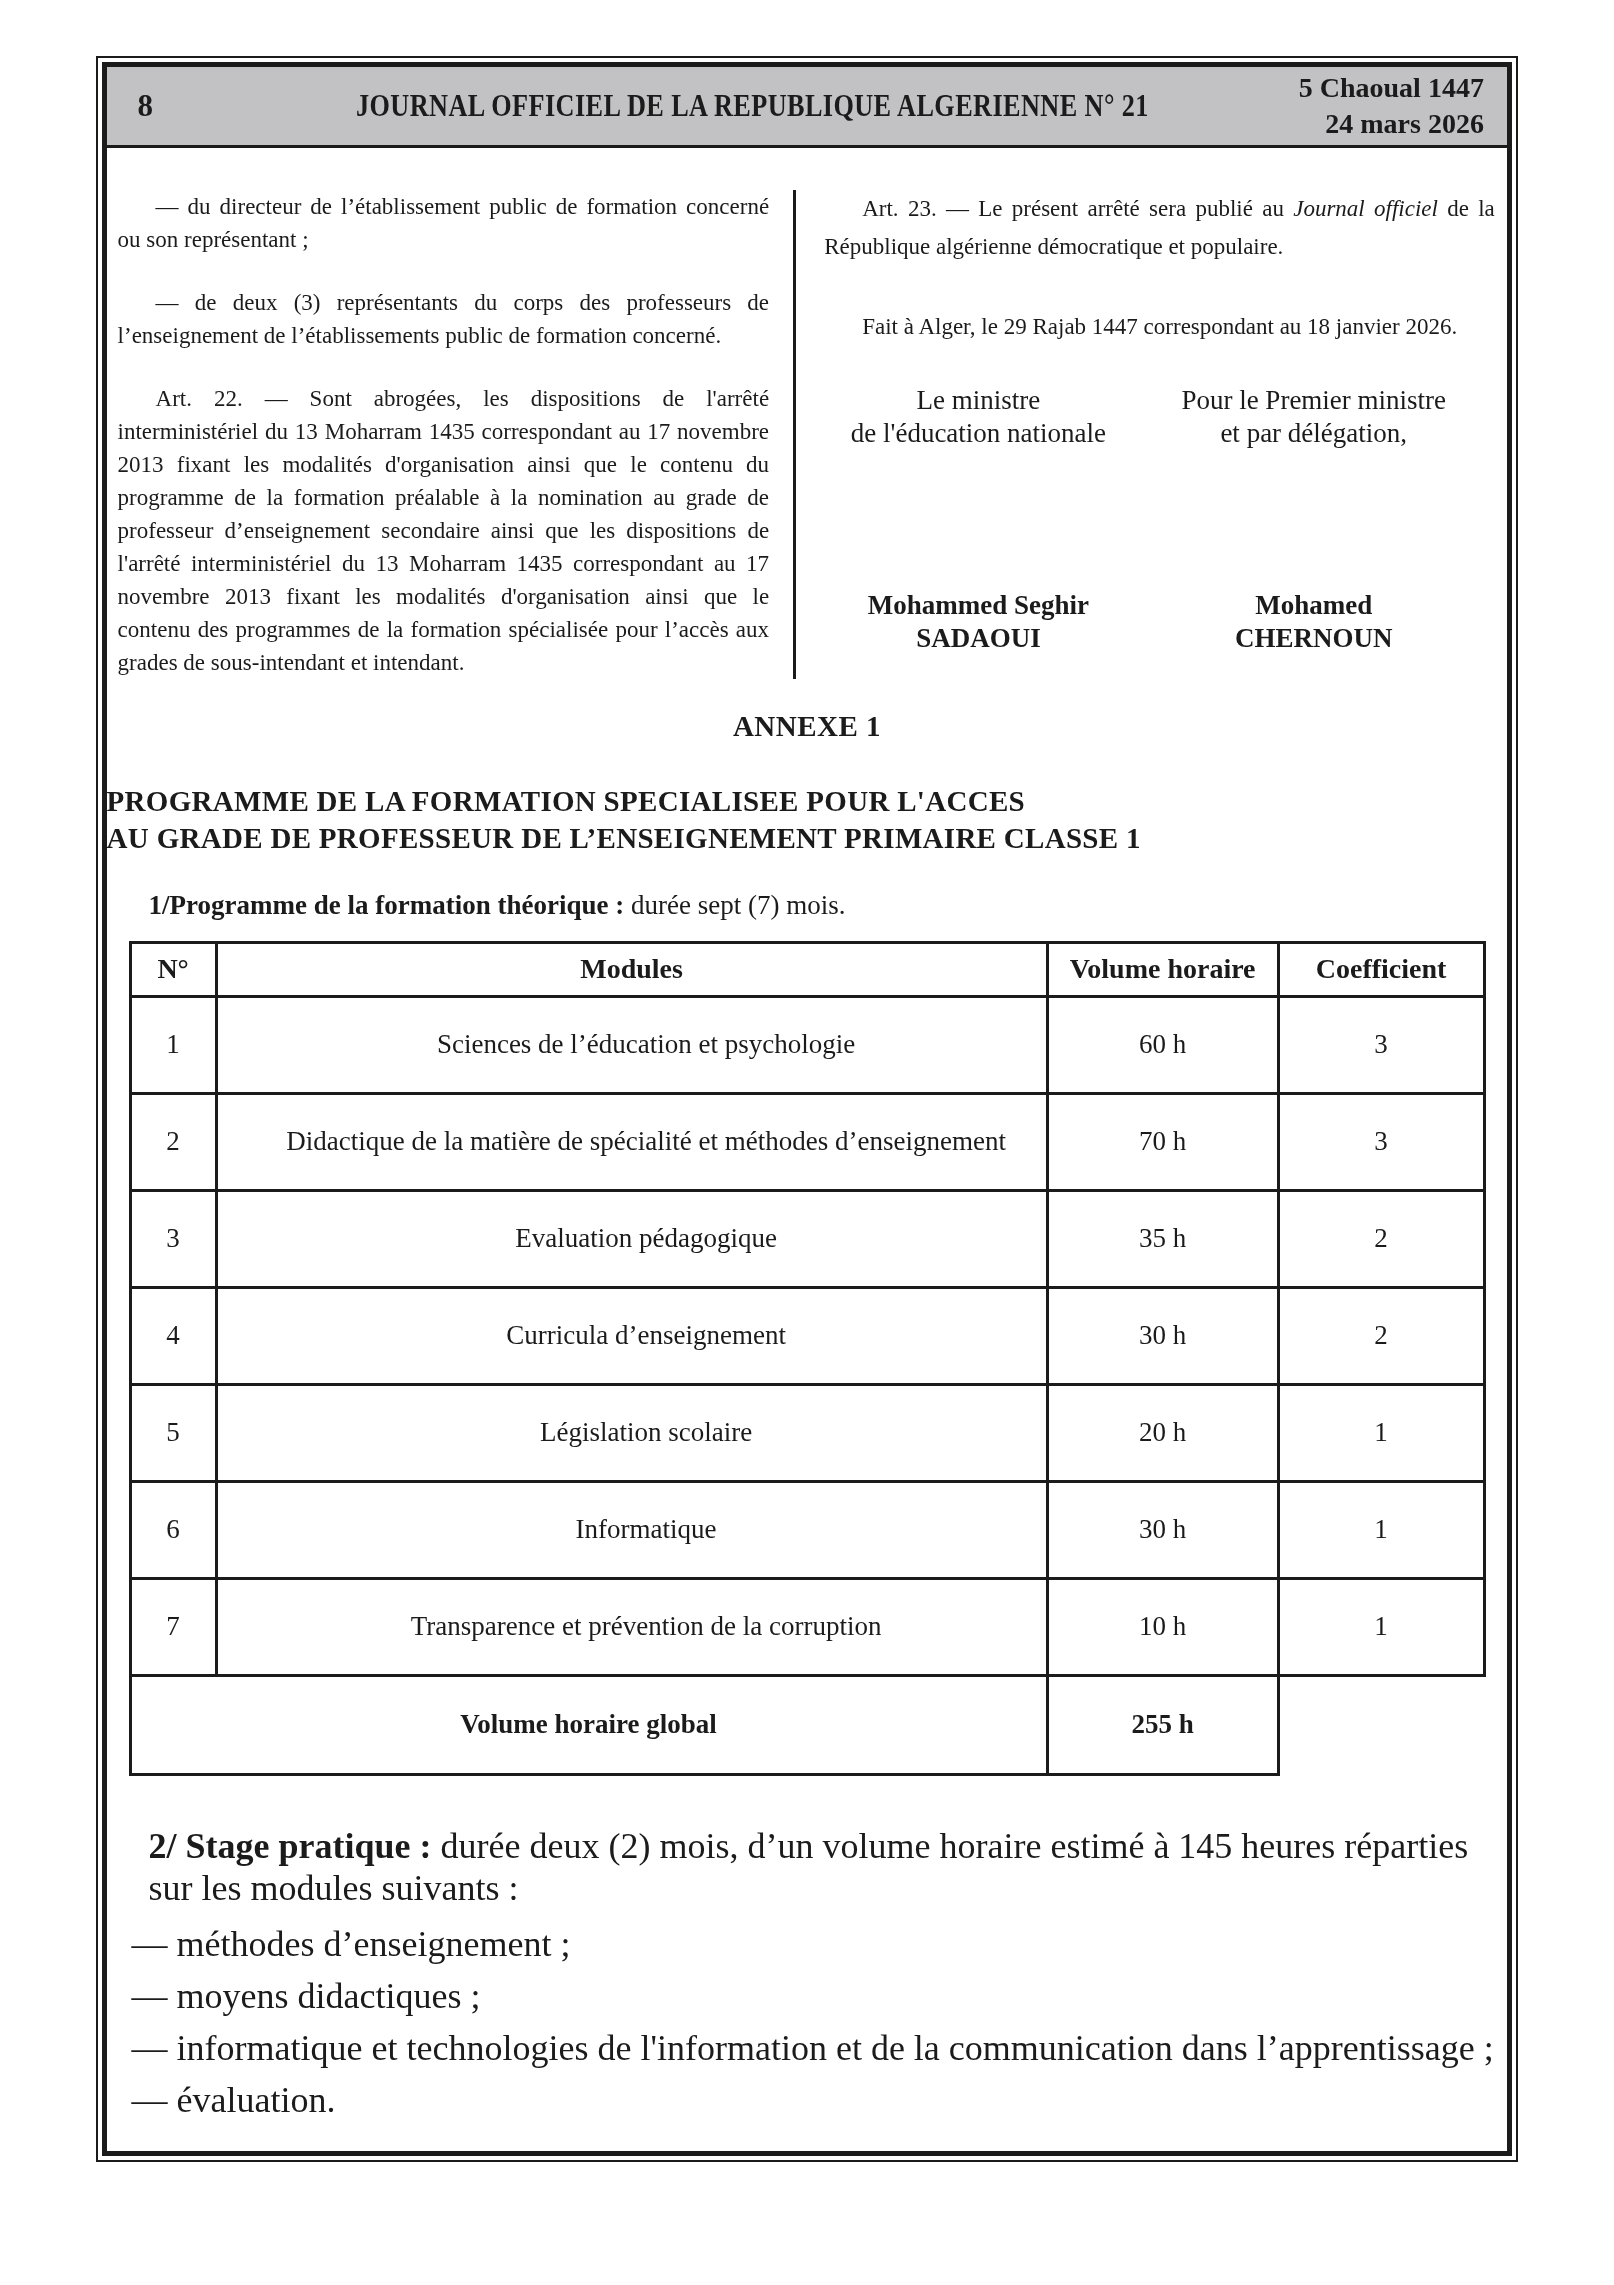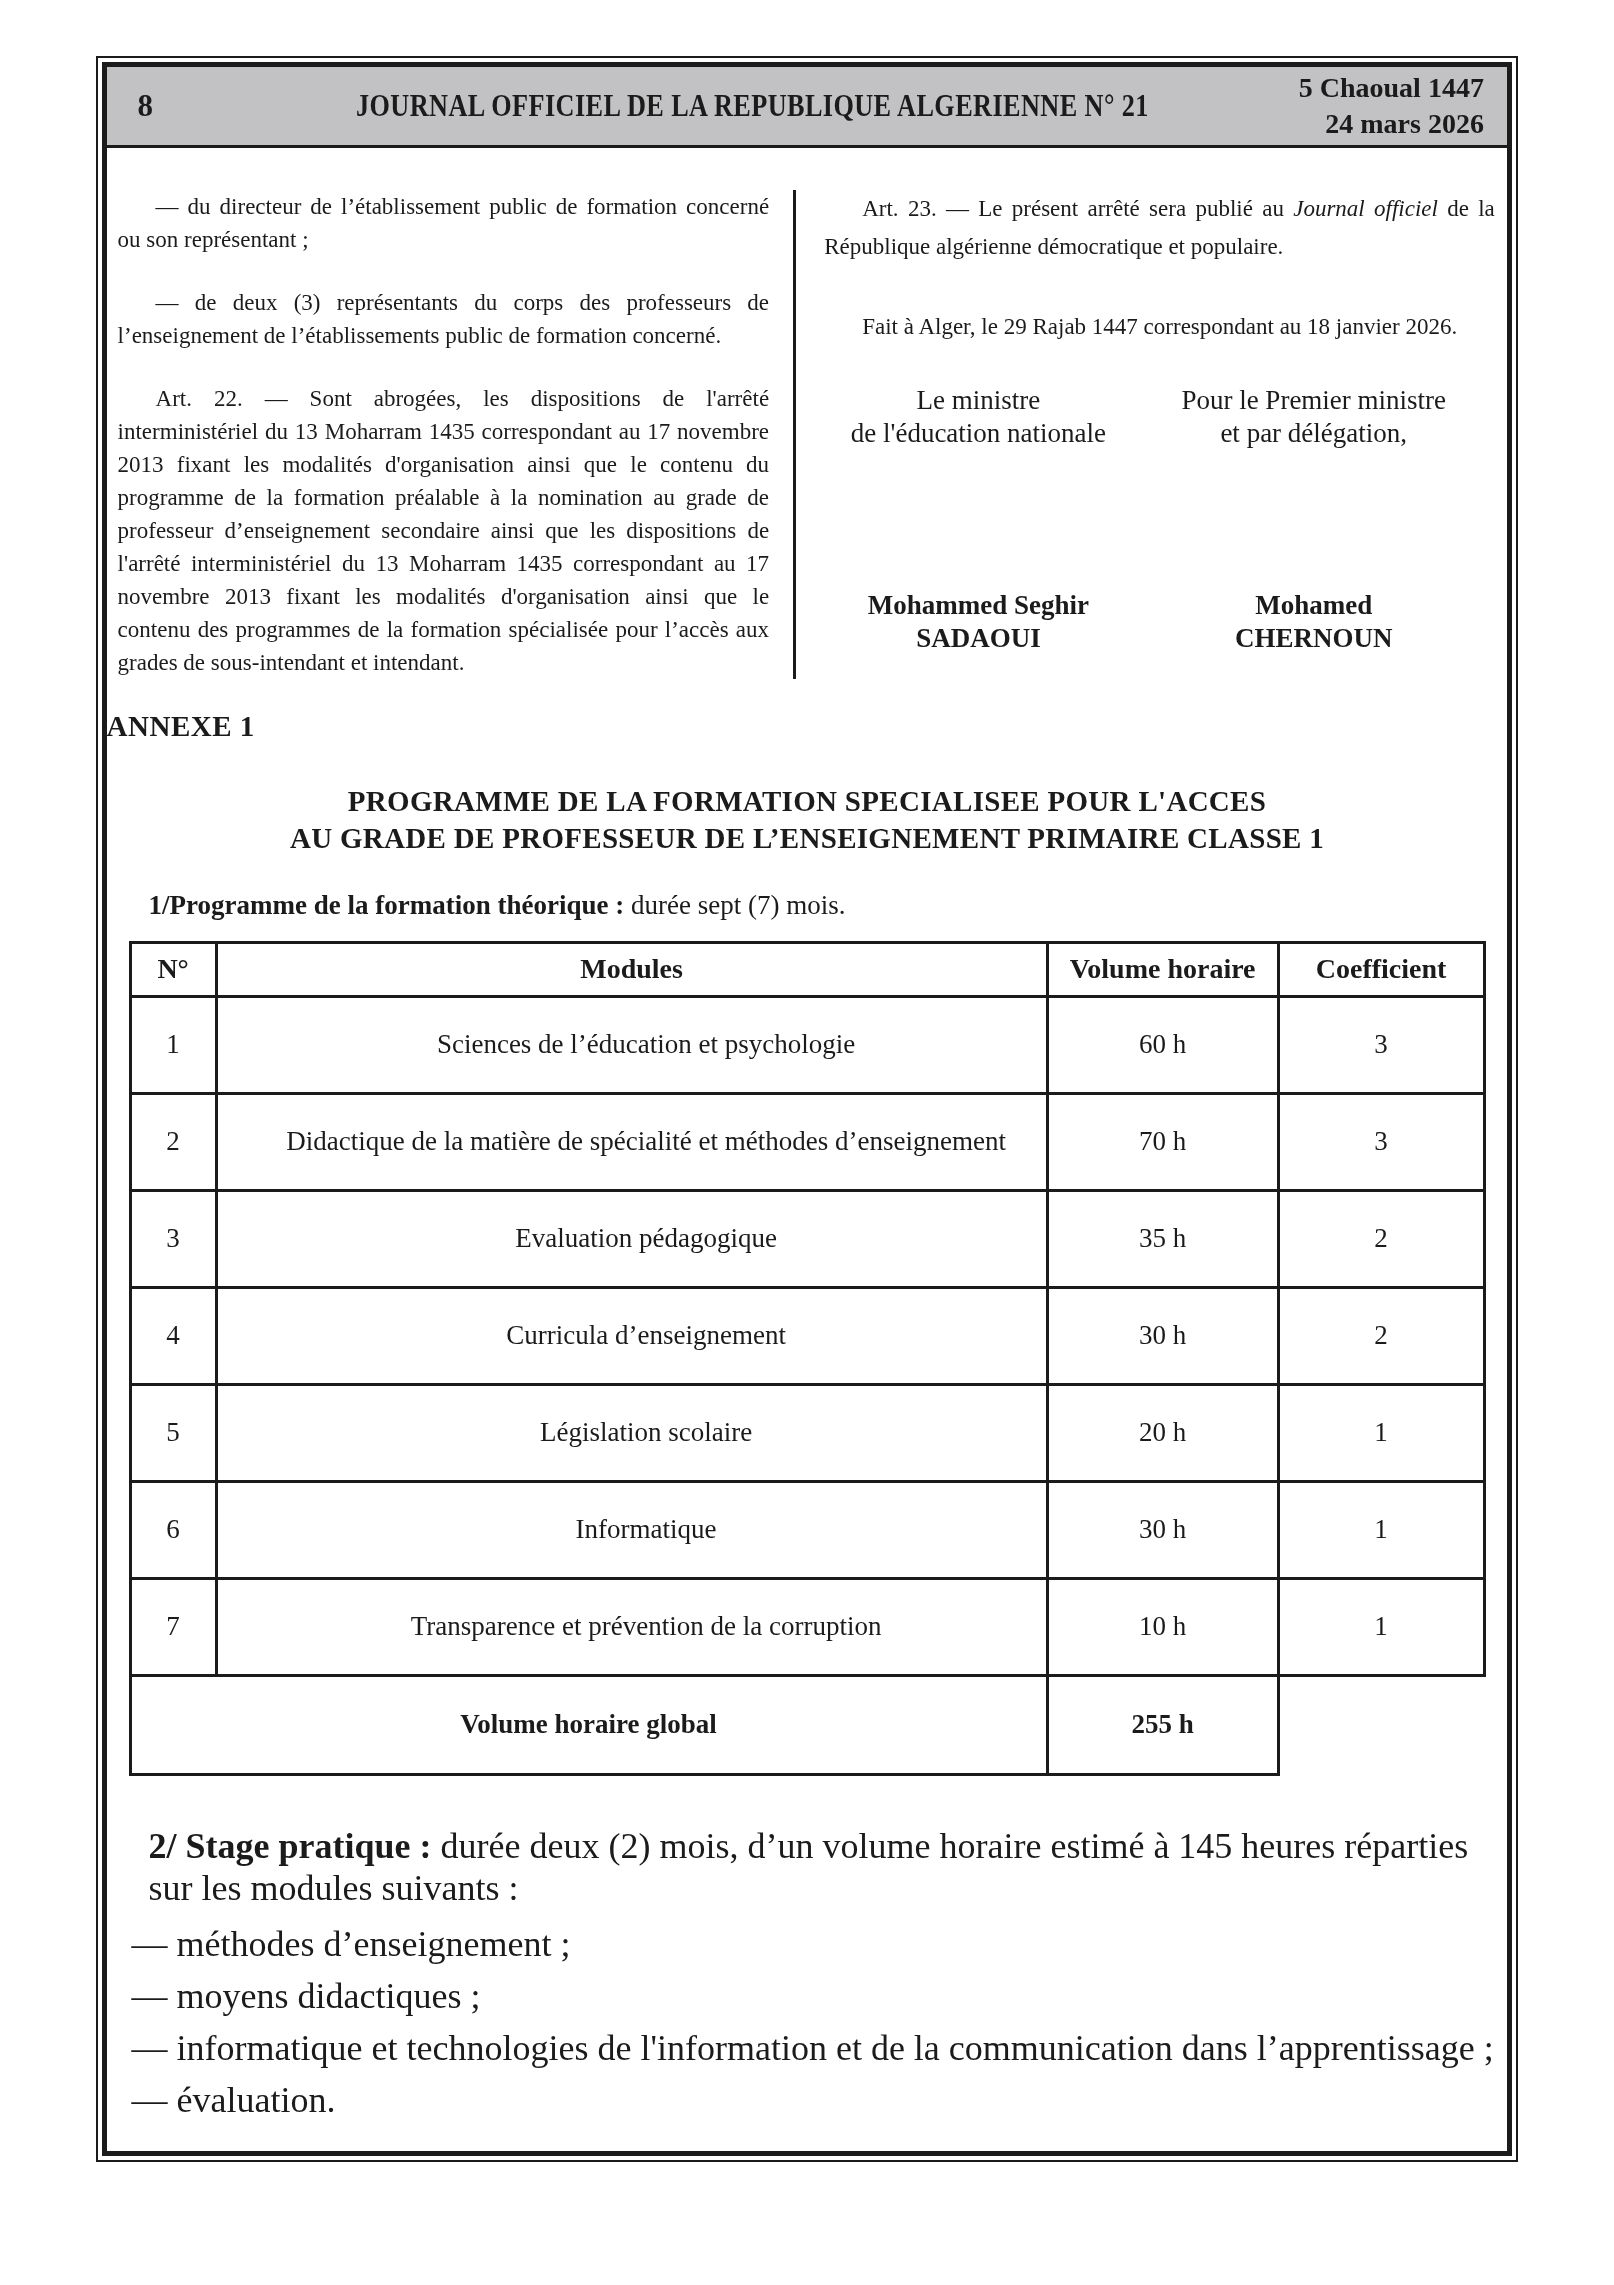--- a/index.html
+++ b/index.html
@@ -65,25 +65,25 @@
     display:flex; margin-top:38px; height:271px;
     font-size:27px; line-height:33px;
   }
   .sig-block { display:flex; flex-direction:column; text-align:center; }
   .sig-left  { width:46%; }
   .sig-right { width:54%; }
   .sig-names { margin-top:auto; font-weight:bold; }
   .sig-italic { margin-top:22px; font-style:italic; }
   
   .annexe-label {
-    margin-top:31px; text-align:left;
+    margin-top:31px; text-align:center;
     font-size:29px; font-weight:bold; letter-spacing:0.5px;
   }
   .annexe-title {
-    margin-top:40px; text-align:center;
+    margin-top:40px; text-align:left;
     font-size:29px; font-weight:bold; line-height:37px;
     letter-spacing:0.3px;
   }
   .section-line {
     margin:33px 0 0 42px;
     font-size:27px;
   }
   .section-line .lead { font-weight:bold; }
   
   table.modules {

